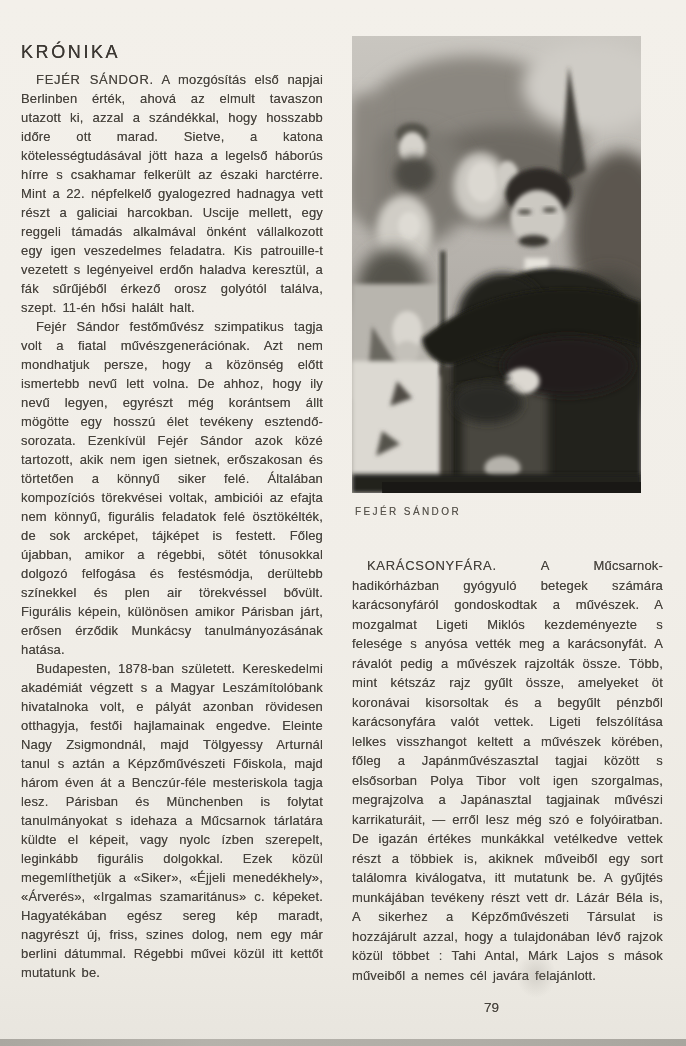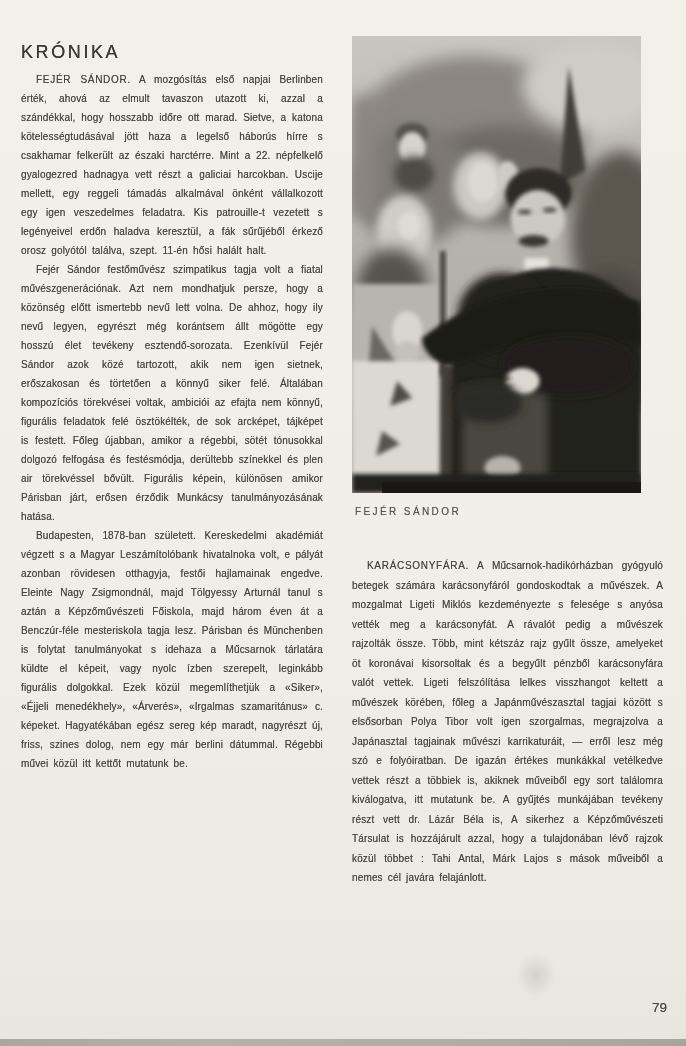--- a/index.html
+++ b/index.html
@@ -10,41 +10,41 @@
     color:#46423c;
   }
   .page-title {
     position:absolute; left:21px; top:42px; margin:0;
     font-size:18px; font-weight:normal; letter-spacing:2.6px;
     color:#3c3833; text-shadow:0 0 0.4px #3c3833;
   }
   .col { position:absolute; text-align:justify; }
   .col p {
     margin:0; text-indent:15px;
-    font-size:10px; line-height:19px;
+    font-size:13px; line-height:19px;
     letter-spacing:0.15px; word-spacing:2.1px;
     text-shadow:0 0 0.35px rgba(70,66,60,0.65);
   }
   .left-col  { left:21px;  top:70px;  width:302px; }
   .right-col { left:352px; top:556px; width:311px; }
   .right-col p { line-height:19.5px; }
   .lead { letter-spacing:0.7px; }
   .photo-wrap {
     position:absolute; left:352px; top:36px; width:289px; height:457px;
     overflow:hidden; background:#b5b2ab;
   }
   .photo-wrap svg { display:block; }
   .photo-caption {
     position:absolute; left:355px; top:506px;
     font-size:10px; letter-spacing:2.4px; color:#57534c;
     text-shadow:0 0 0.3px rgba(87,83,76,0.6);
   }
   .page-number {
-    position:absolute; left:356px; top:1000px; width:311px;
-    text-align:right; font-size:13.5px; color:#46423c;
+    position:absolute; left:336px; top:1000px; width:311px;
+    text-align:center; font-size:13.5px; color:#46423c;
     text-shadow:0 0 0.3px rgba(70,66,60,0.6);
   }
   .bottom-band {
     position:absolute; left:0; bottom:0; width:100%; height:7px;
     background:linear-gradient(90deg,#aaa7a0 0%,#b5b2ab 30%,#b0ada6 70%,#a8a59e 100%);
   }
   .scan-smudge {
     position:absolute; left:516px; top:952px; width:40px; height:46px;
     background:radial-gradient(closest-side, rgba(140,136,128,0.25), rgba(140,136,128,0));
   }

